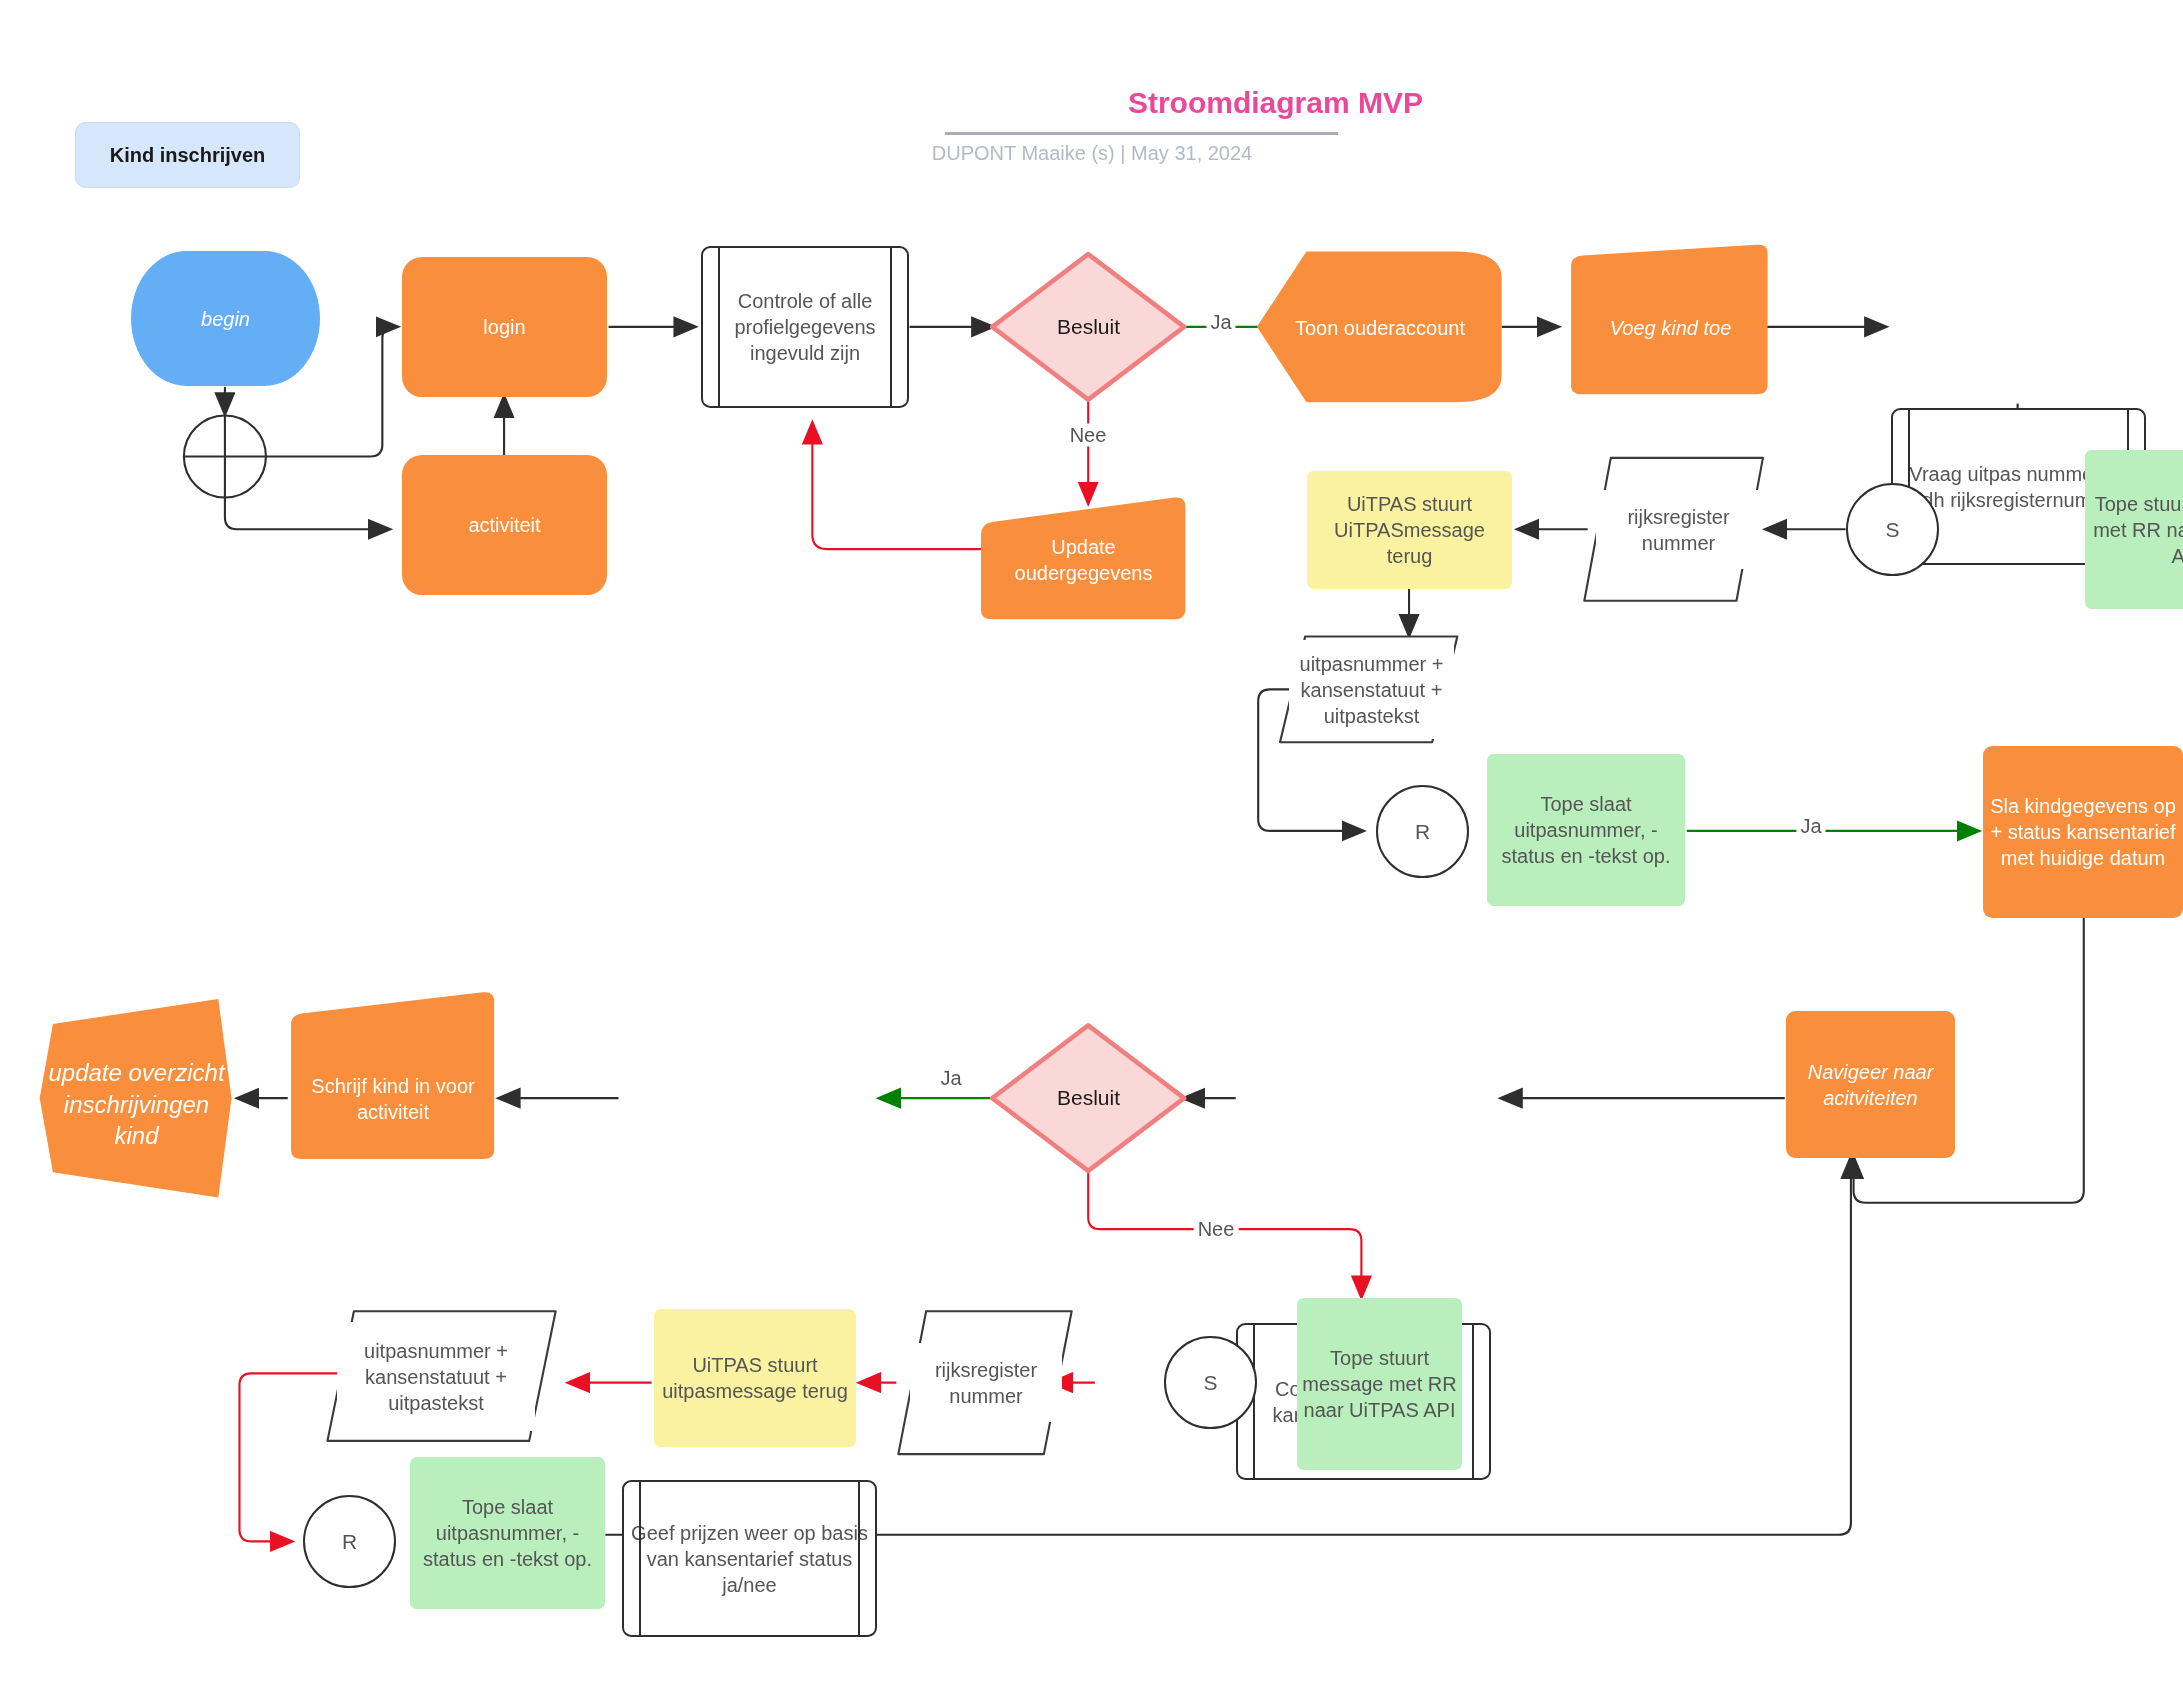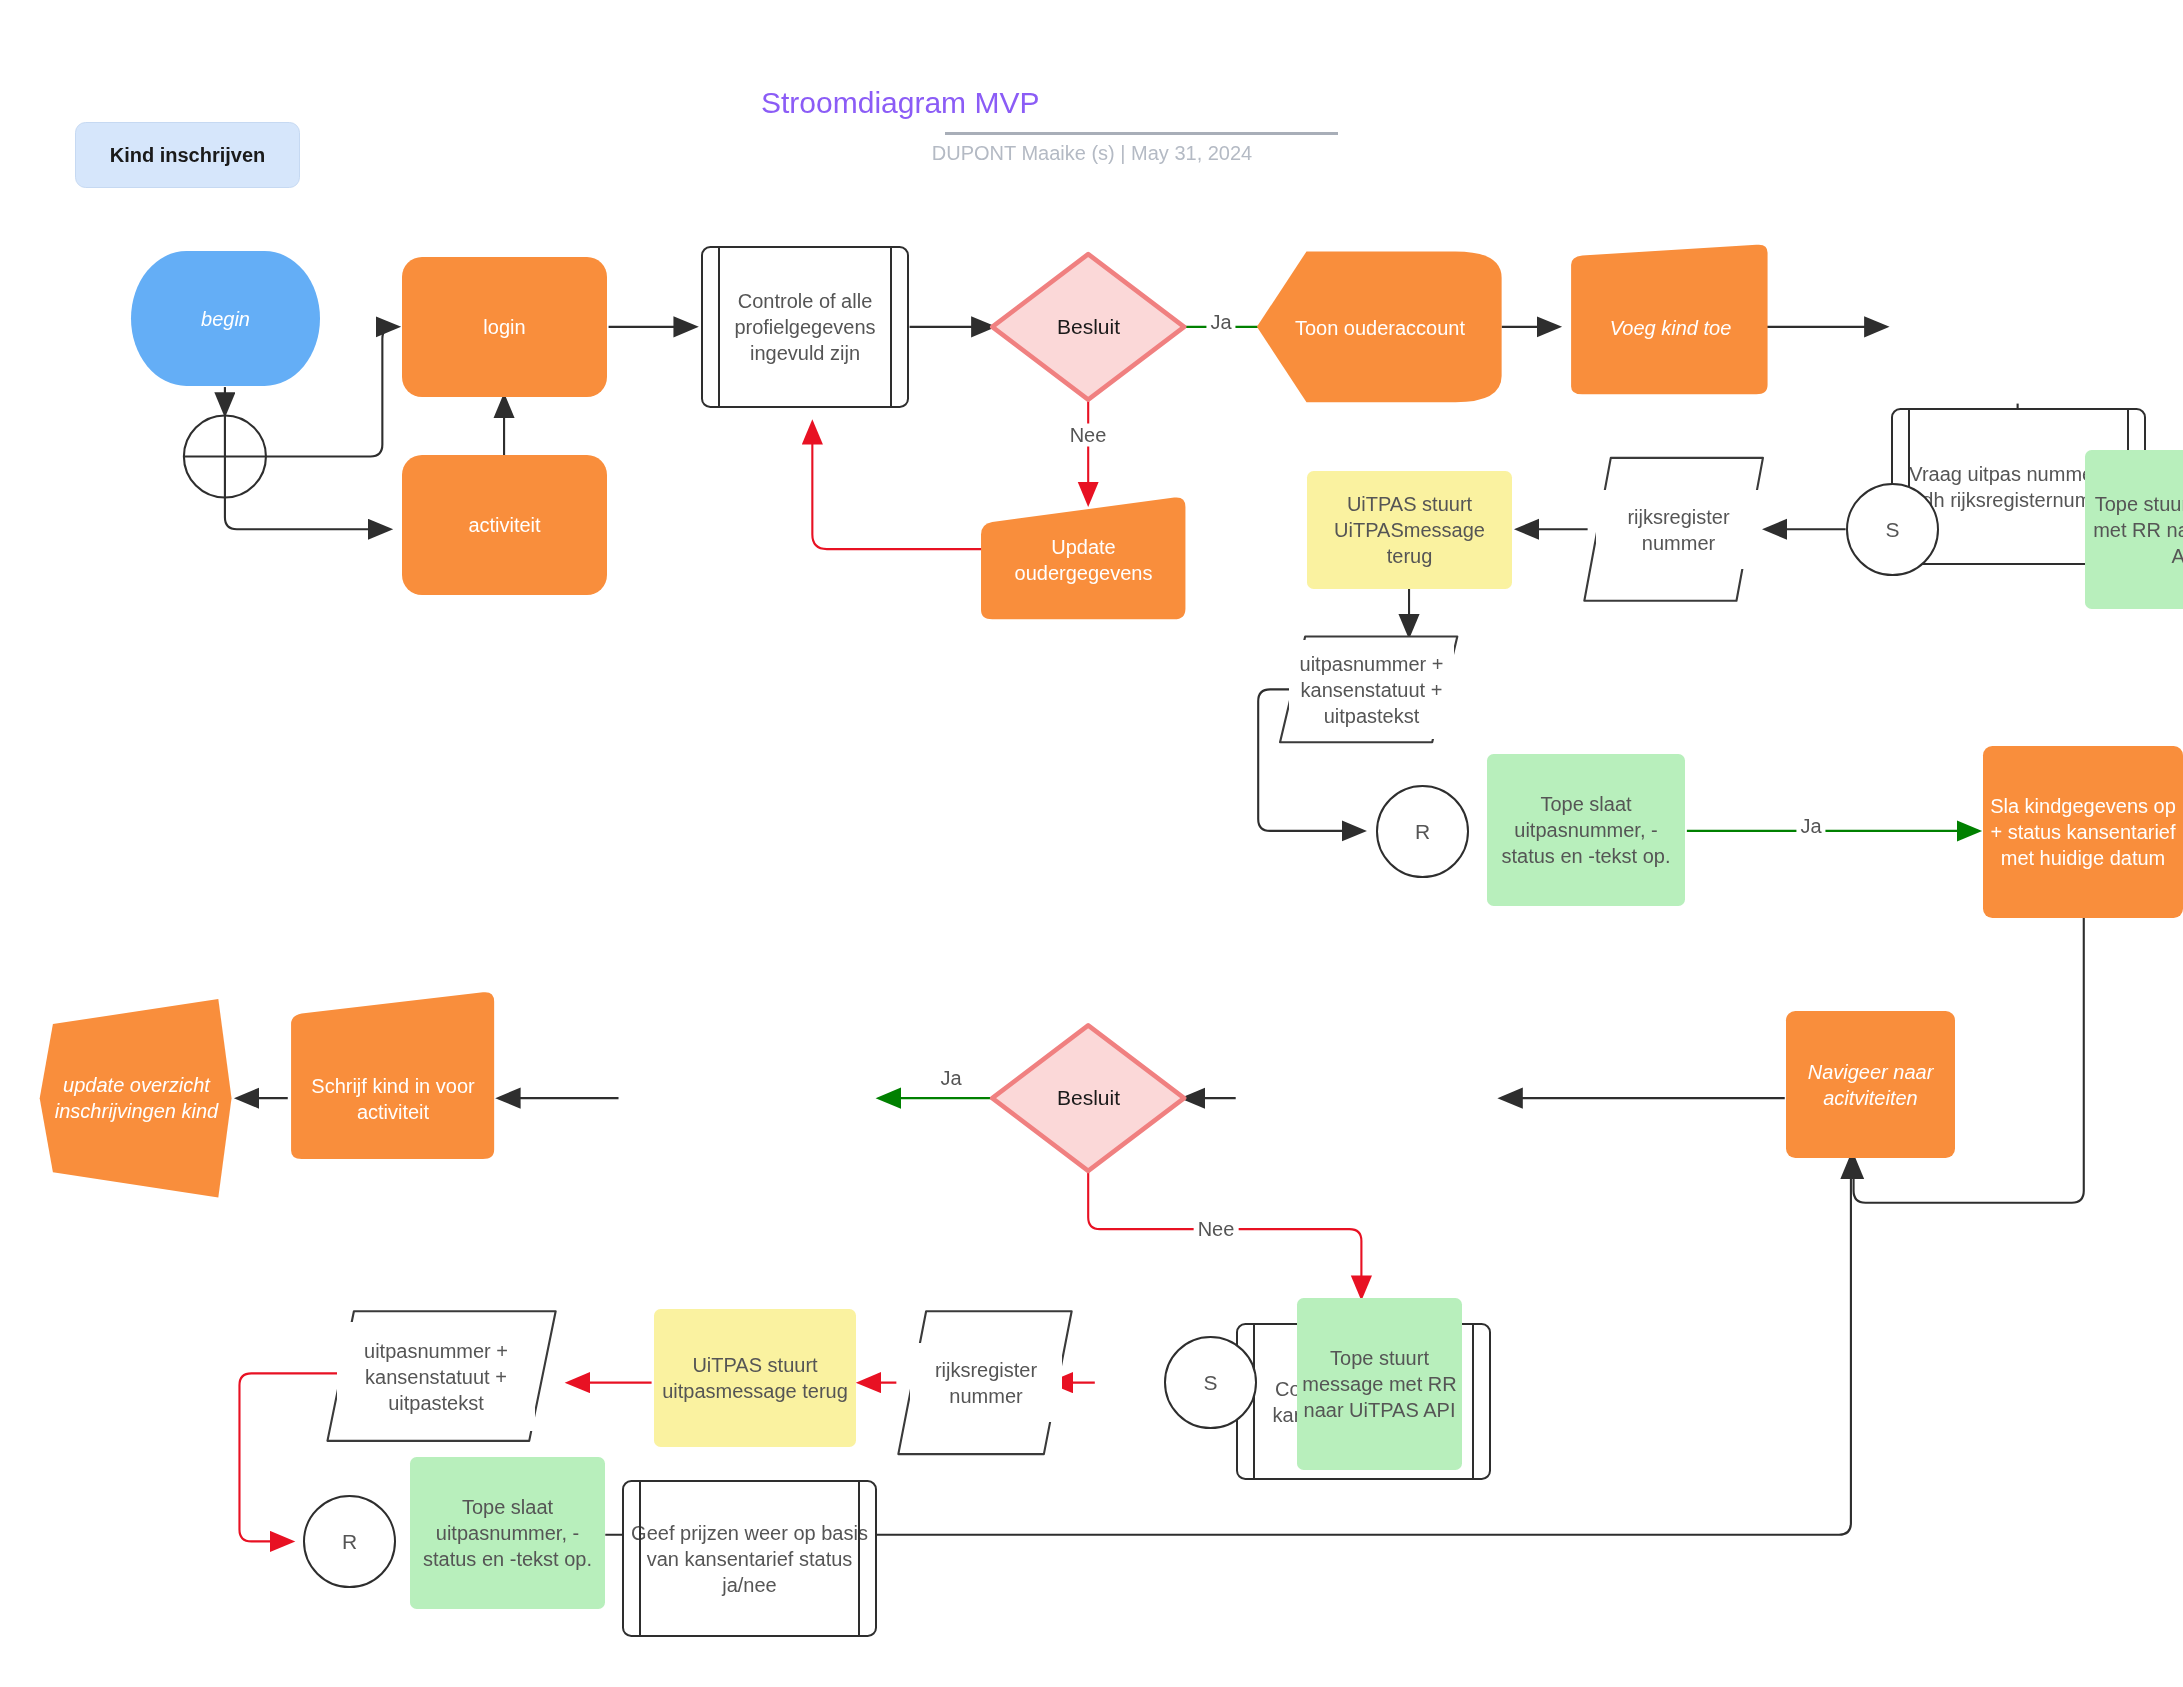--- a/index.html
+++ b/index.html
@@ -24,21 +24,21 @@
   .predef::before{left:14.6px;}
   .predef::after{right:14.6px;}
   .green{background:#B8EFBC;color:#555555;border-radius:6.6px;}
   .yellow{background:#FAF2A0;color:#555555;border-radius:6.6px;}
   .circle{background:#ffffff;border:2px solid #2E2E2E;border-radius:50%;color:#555555;}
   .para{background:#ffffff;color:#555555;}
   .italic{font-style:italic;}
 
   .edge-label{position:absolute;color:#555555;background:#ffffff;padding:0 4px;
               transform:translate(-50%,-50%);white-space:nowrap;}
-  .hdr-title{position:absolute;color:#8b5cf6;font-weight:normal;text-align:left;}
+  .hdr-title{position:absolute;color:#ec4899;font-weight:bold;text-align:right;}
   .hdr-sub{position:absolute;color:#B4BAC4;text-align:center;}
   .hdr-rule{position:absolute;background:#A8AEB8;height:2.6px;}
 </style>
 </head>
 <body>
 
 <div id="canvas">
 
   <div class="hdr-title" style="left:761px;top:86px;width:662px;font-size:30px;">Stroomdiagram MVP</div>
   <div class="hdr-rule" style="left:945px;top:132px;width:393px;"></div>
@@ -232,21 +232,21 @@
   </div>
 
   <div class="node predef" style="left:622px;top:1004px;width:255px;height:157px;font-size:20px;">
     <span class="lbl">Geef prijzen weer op basis van kansentarief status ja/nee</span>
   </div>
 
   <div class="node" style="left:294px;top:1052px;width:198px;height:93px;font-size:20px;color:#ffffff;">
     <span class="lbl">Schrijf kind in voor activiteit</span>
   </div>
 
-  <div class="node" style="left:41px;top:1045px;width:191px;height:106px;font-size:20px;color:#ffffff;">
+  <div class="node" style="left:41px;top:1045px;width:191px;height:106px;font-size:24px;color:#ffffff;align-items:flex-end;">
     <span class="lbl italic">update overzicht inschrijvingen kind</span>
   </div>
 
   <div class="node green" style="left:1297px;top:1298px;width:165px;height:172px;font-size:20px;">
     <span class="lbl">Tope stuurt message met RR naar UiTPAS API</span>
   </div>
 
   <div class="node circle" style="left:1164px;top:1336px;width:93px;height:93px;font-size:21px;">
     <span class="lbl">S</span>
   </div>

